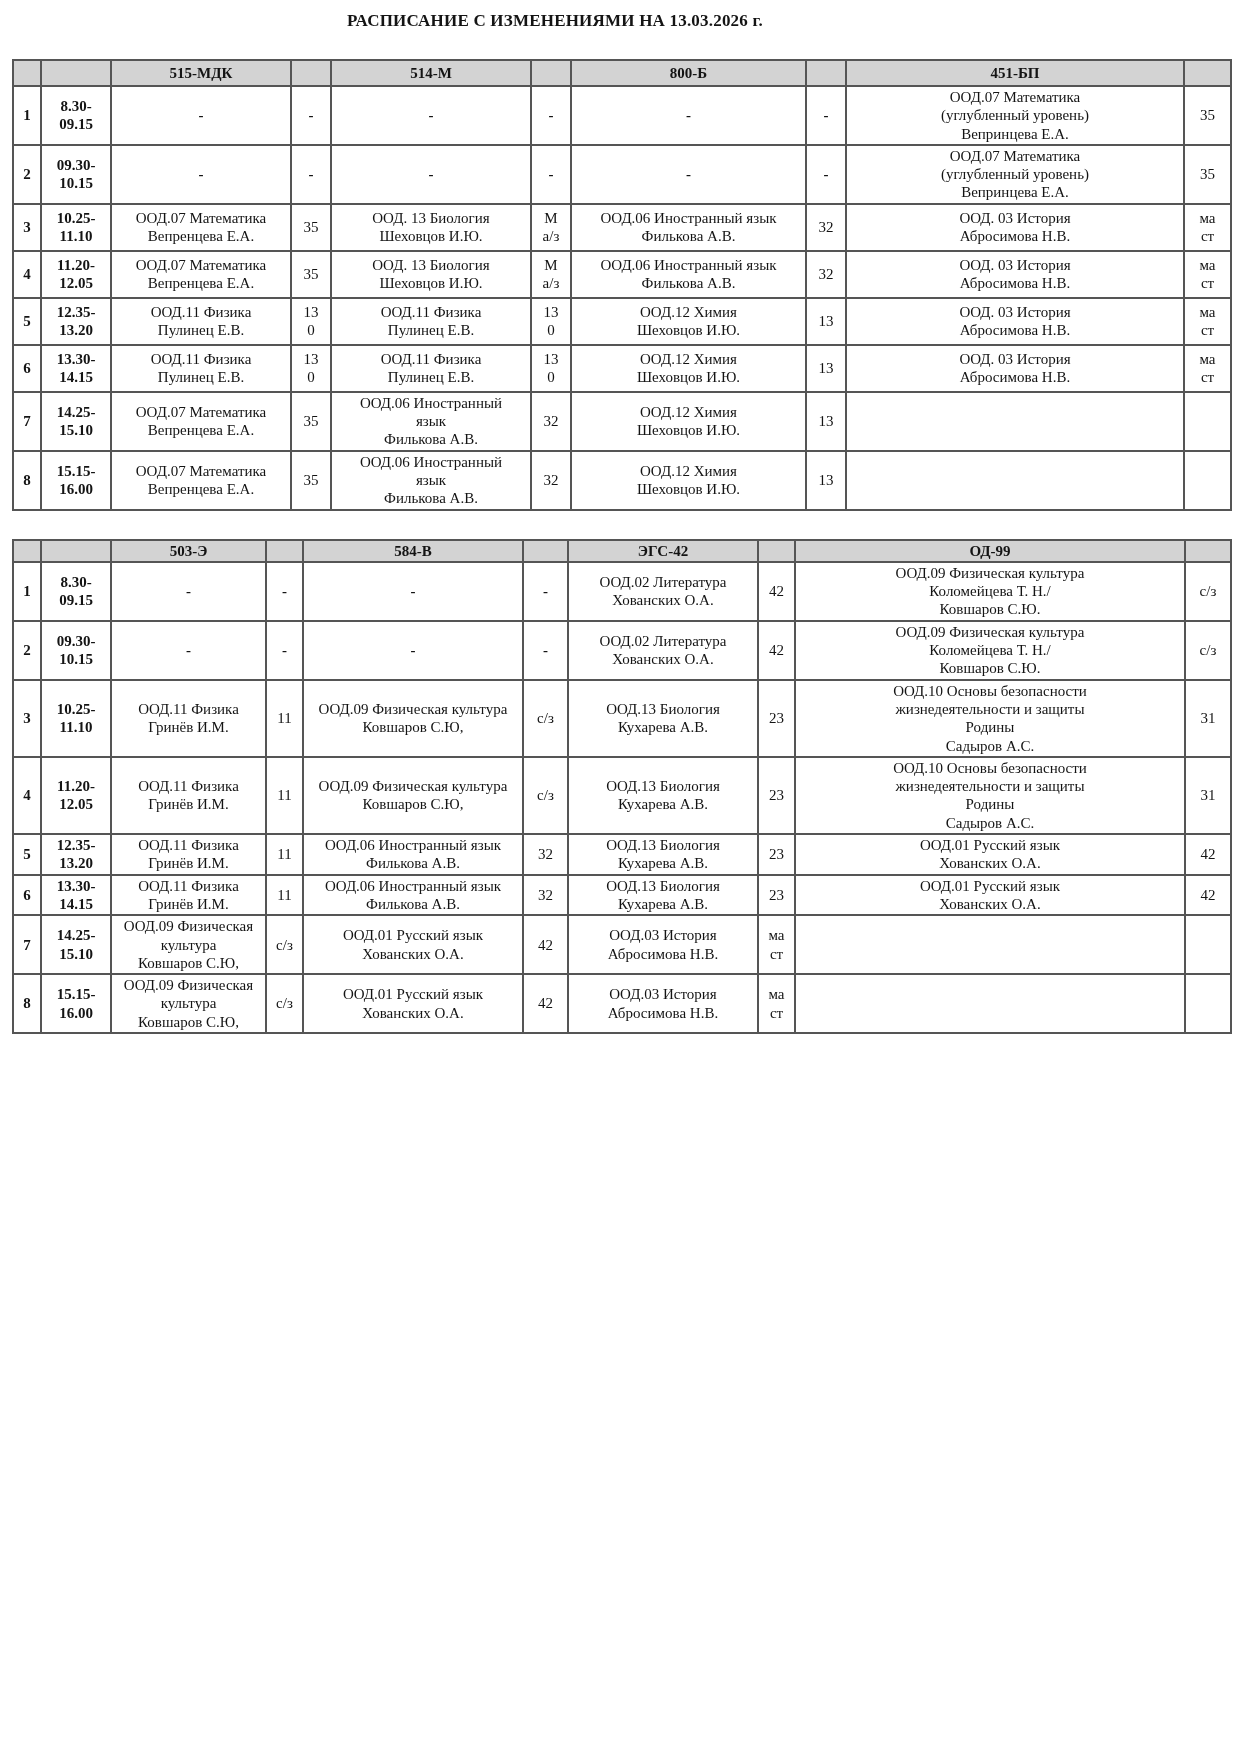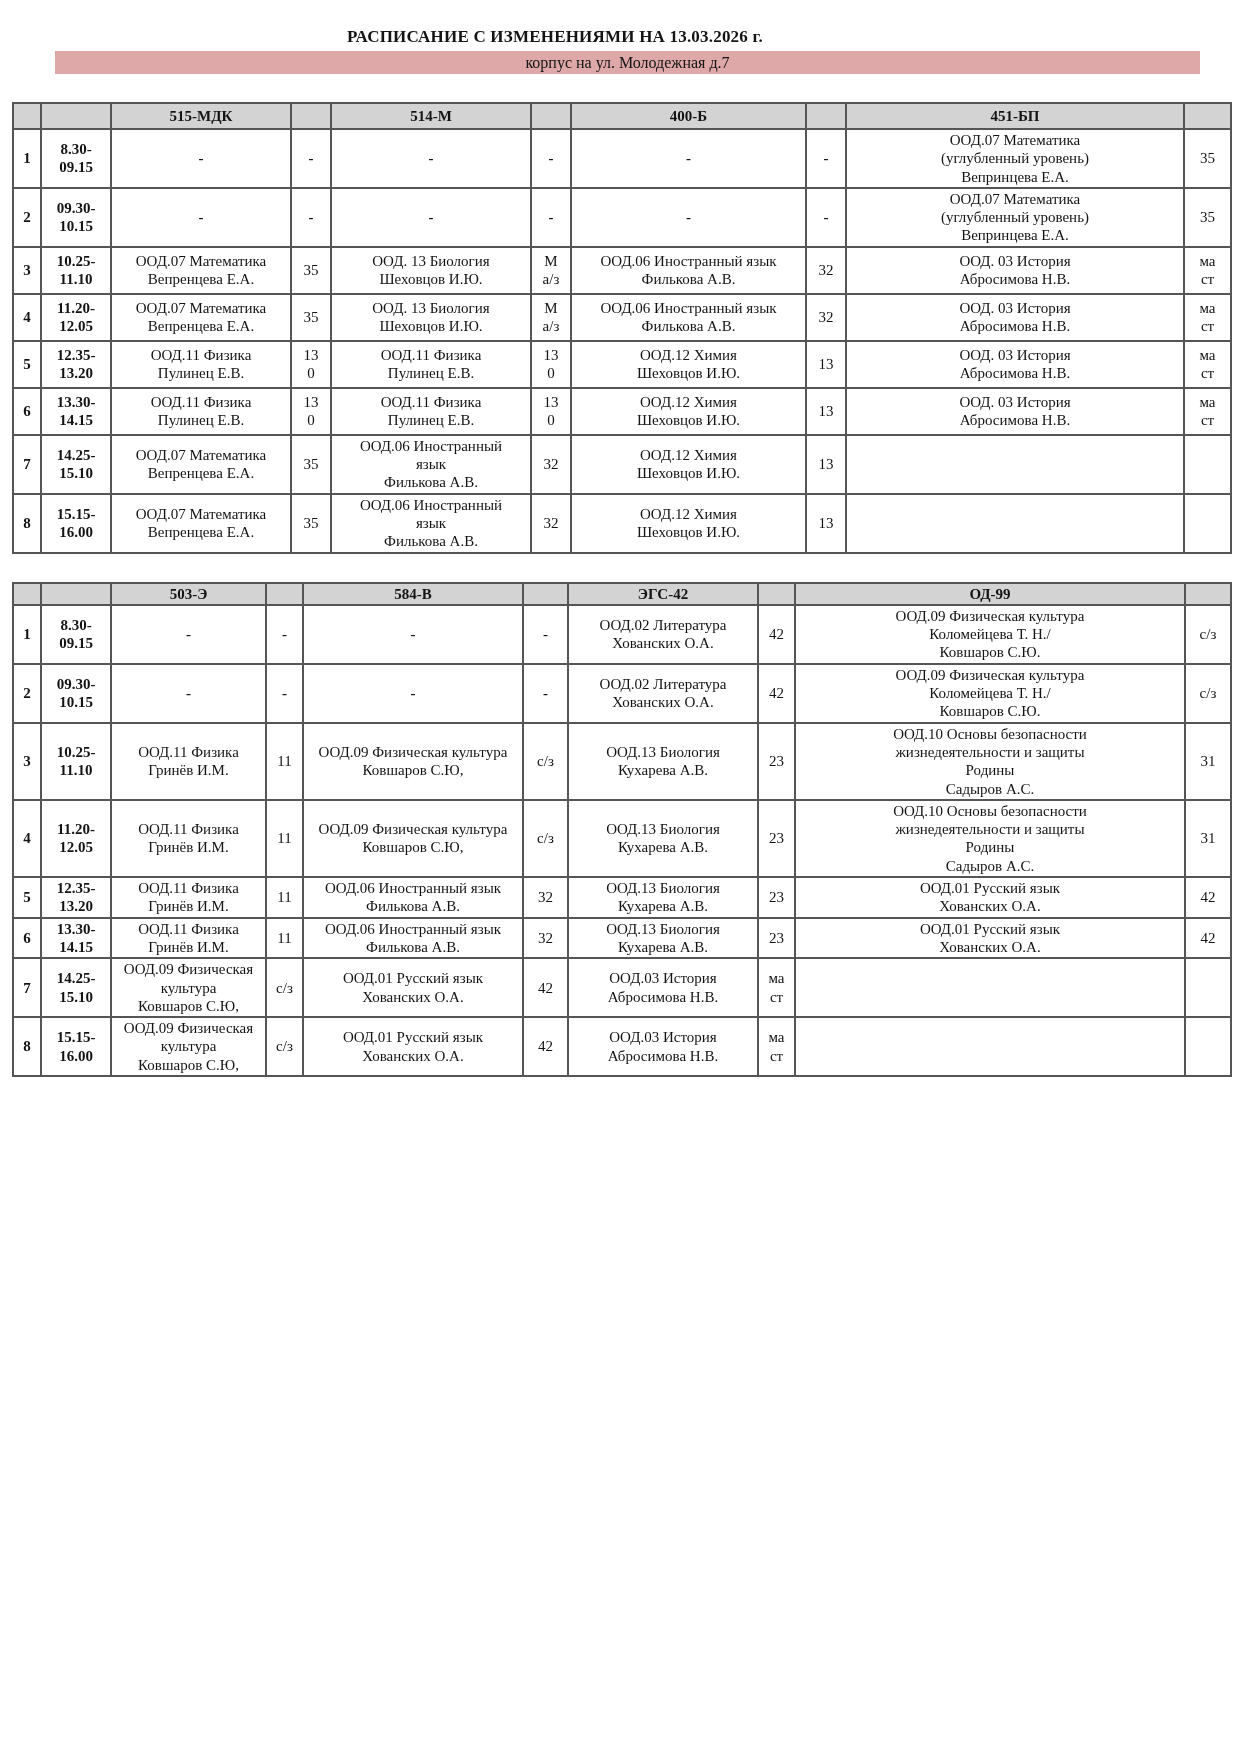--- a/index.html
+++ b/index.html
@@ -2,21 +2,21 @@
 <html style="--banner-color: #dfa8a8; --header-color: #d3d3d3;"><head>
 <meta charset="utf-8">
 <style>
   :root { --banner-color:#dfa8a8; --header-color:#d3d3d3; }
   * { box-sizing: border-box; }
   html, body { margin:0; padding:0; }
   body {
     width:1241px; height:1755px; background:#ffffff;
     font-family:"Liberation Serif","DejaVu Serif",serif; color:#141414;
   }
-  .title-wrap { width:1110px; padding-top:27px;font-family:Liberation Serif, serif; }
+  .title-wrap { width:1110px; padding-top:11px;font-family:Liberation Serif, serif; }
   .page-title { margin:0; text-align:center; font-size:17px; font-weight:bold; letter-spacing:.2px; }
   .banner {
     margin:4px 0 0 55px; width:1145px; height:23px; line-height:23px;
     background:var(--banner-color); text-align:center; font-size:16px;
   }
   table.schedule {
     border-collapse:collapse; table-layout:fixed; margin-left:12px;
     border:2px solid #14532d;
     margin-top:28px;
   }
@@ -32,21 +32,20 @@
   .footer-wrap { width:1110px; margin-top:148px; }
   .practice-note { margin:0; text-align:center; font-size:17px; font-weight:bold; }
 </style>
 </head>
 <body>
 
 <div class="doc">
   <div class="title-wrap">
     <h1 class="page-title">РАСПИСАНИЕ С ИЗМЕНЕНИЯМИ НА 13.03.2026 г.</h1>
   </div>
-  <div class="banner">корпус на ул. Молодежная д.7</div>
 
   <table class="schedule t1">
       <colgroup>
         <col style="width: 28px;">
         <col style="width: 70px;">
         <col style="width: 180px;">
         <col style="width: 40px;">
         <col style="width: 200px;">
         <col style="width: 40px;">
         <col style="width: 235px;">
@@ -55,21 +54,21 @@
         <col style="width: 47px;">
       </colgroup>
       <thead>
         <tr style="height: 26px;">
           <th></th>
           <th></th>
           <th>515-МДК</th>
           <th></th>
           <th>514-М</th>
           <th></th>
-          <th>400-Б</th>
+          <th>800-Б</th>
           <th></th>
           <th>451-БП</th>
           <th></th>
         </tr>
       </thead>
       <tbody>
         <tr style="height: 56px;">
           <td class="bold">1</td>
           <td class="bold">8.30-
 09.15</td>

